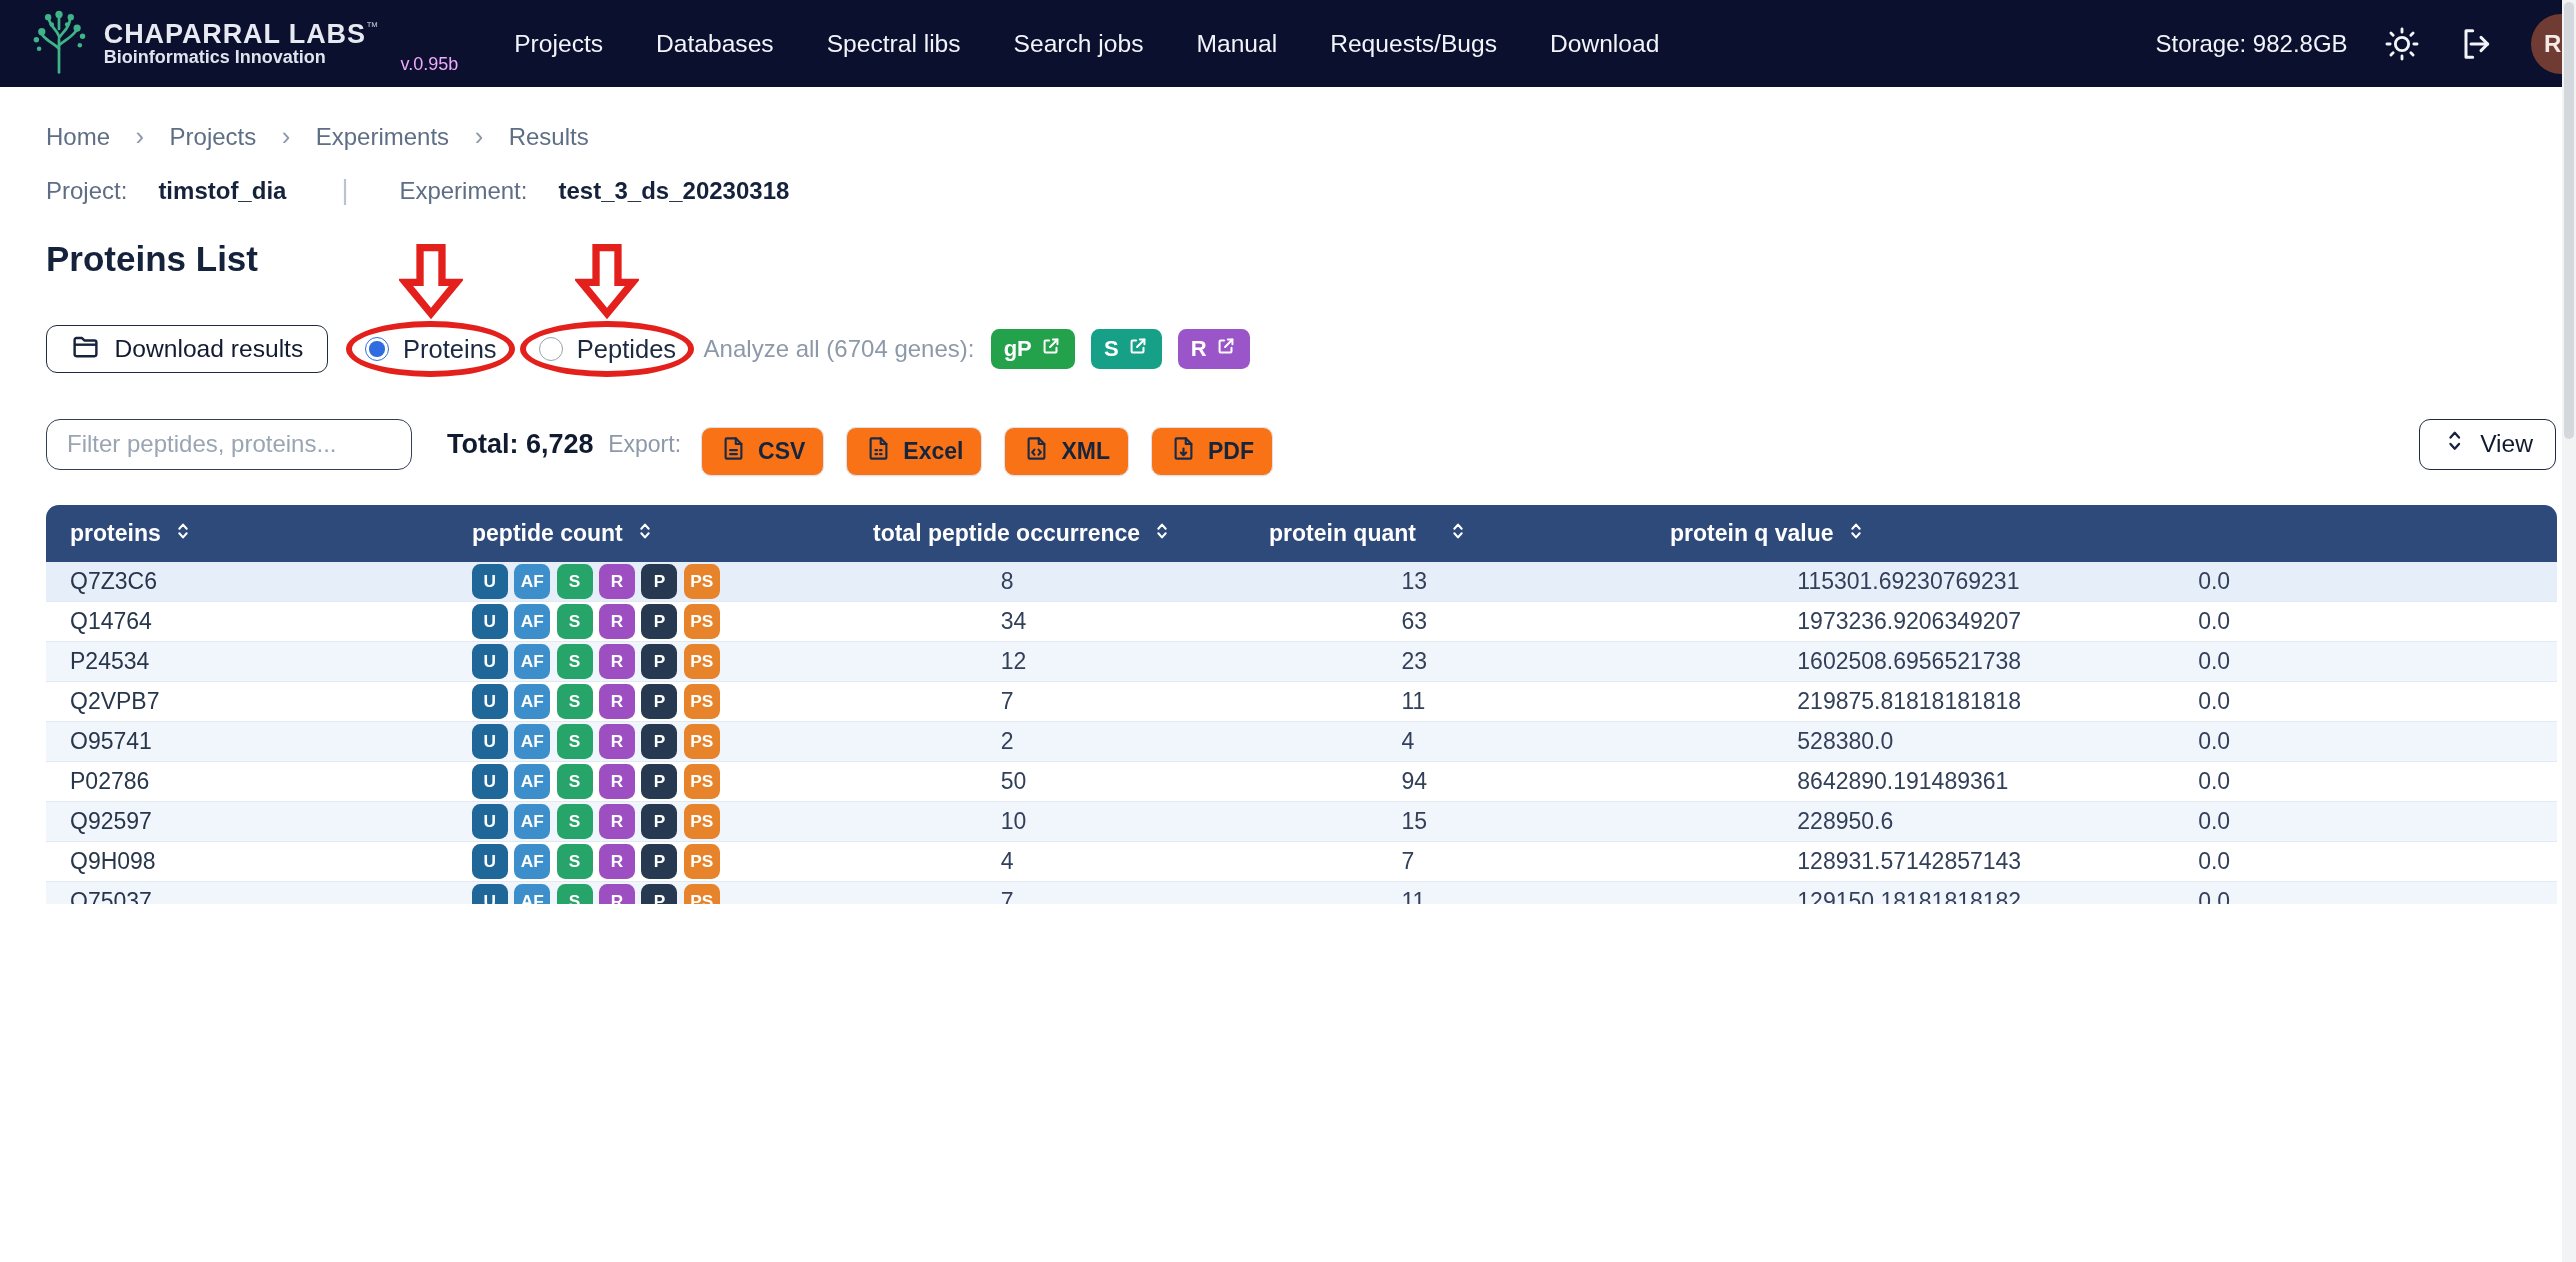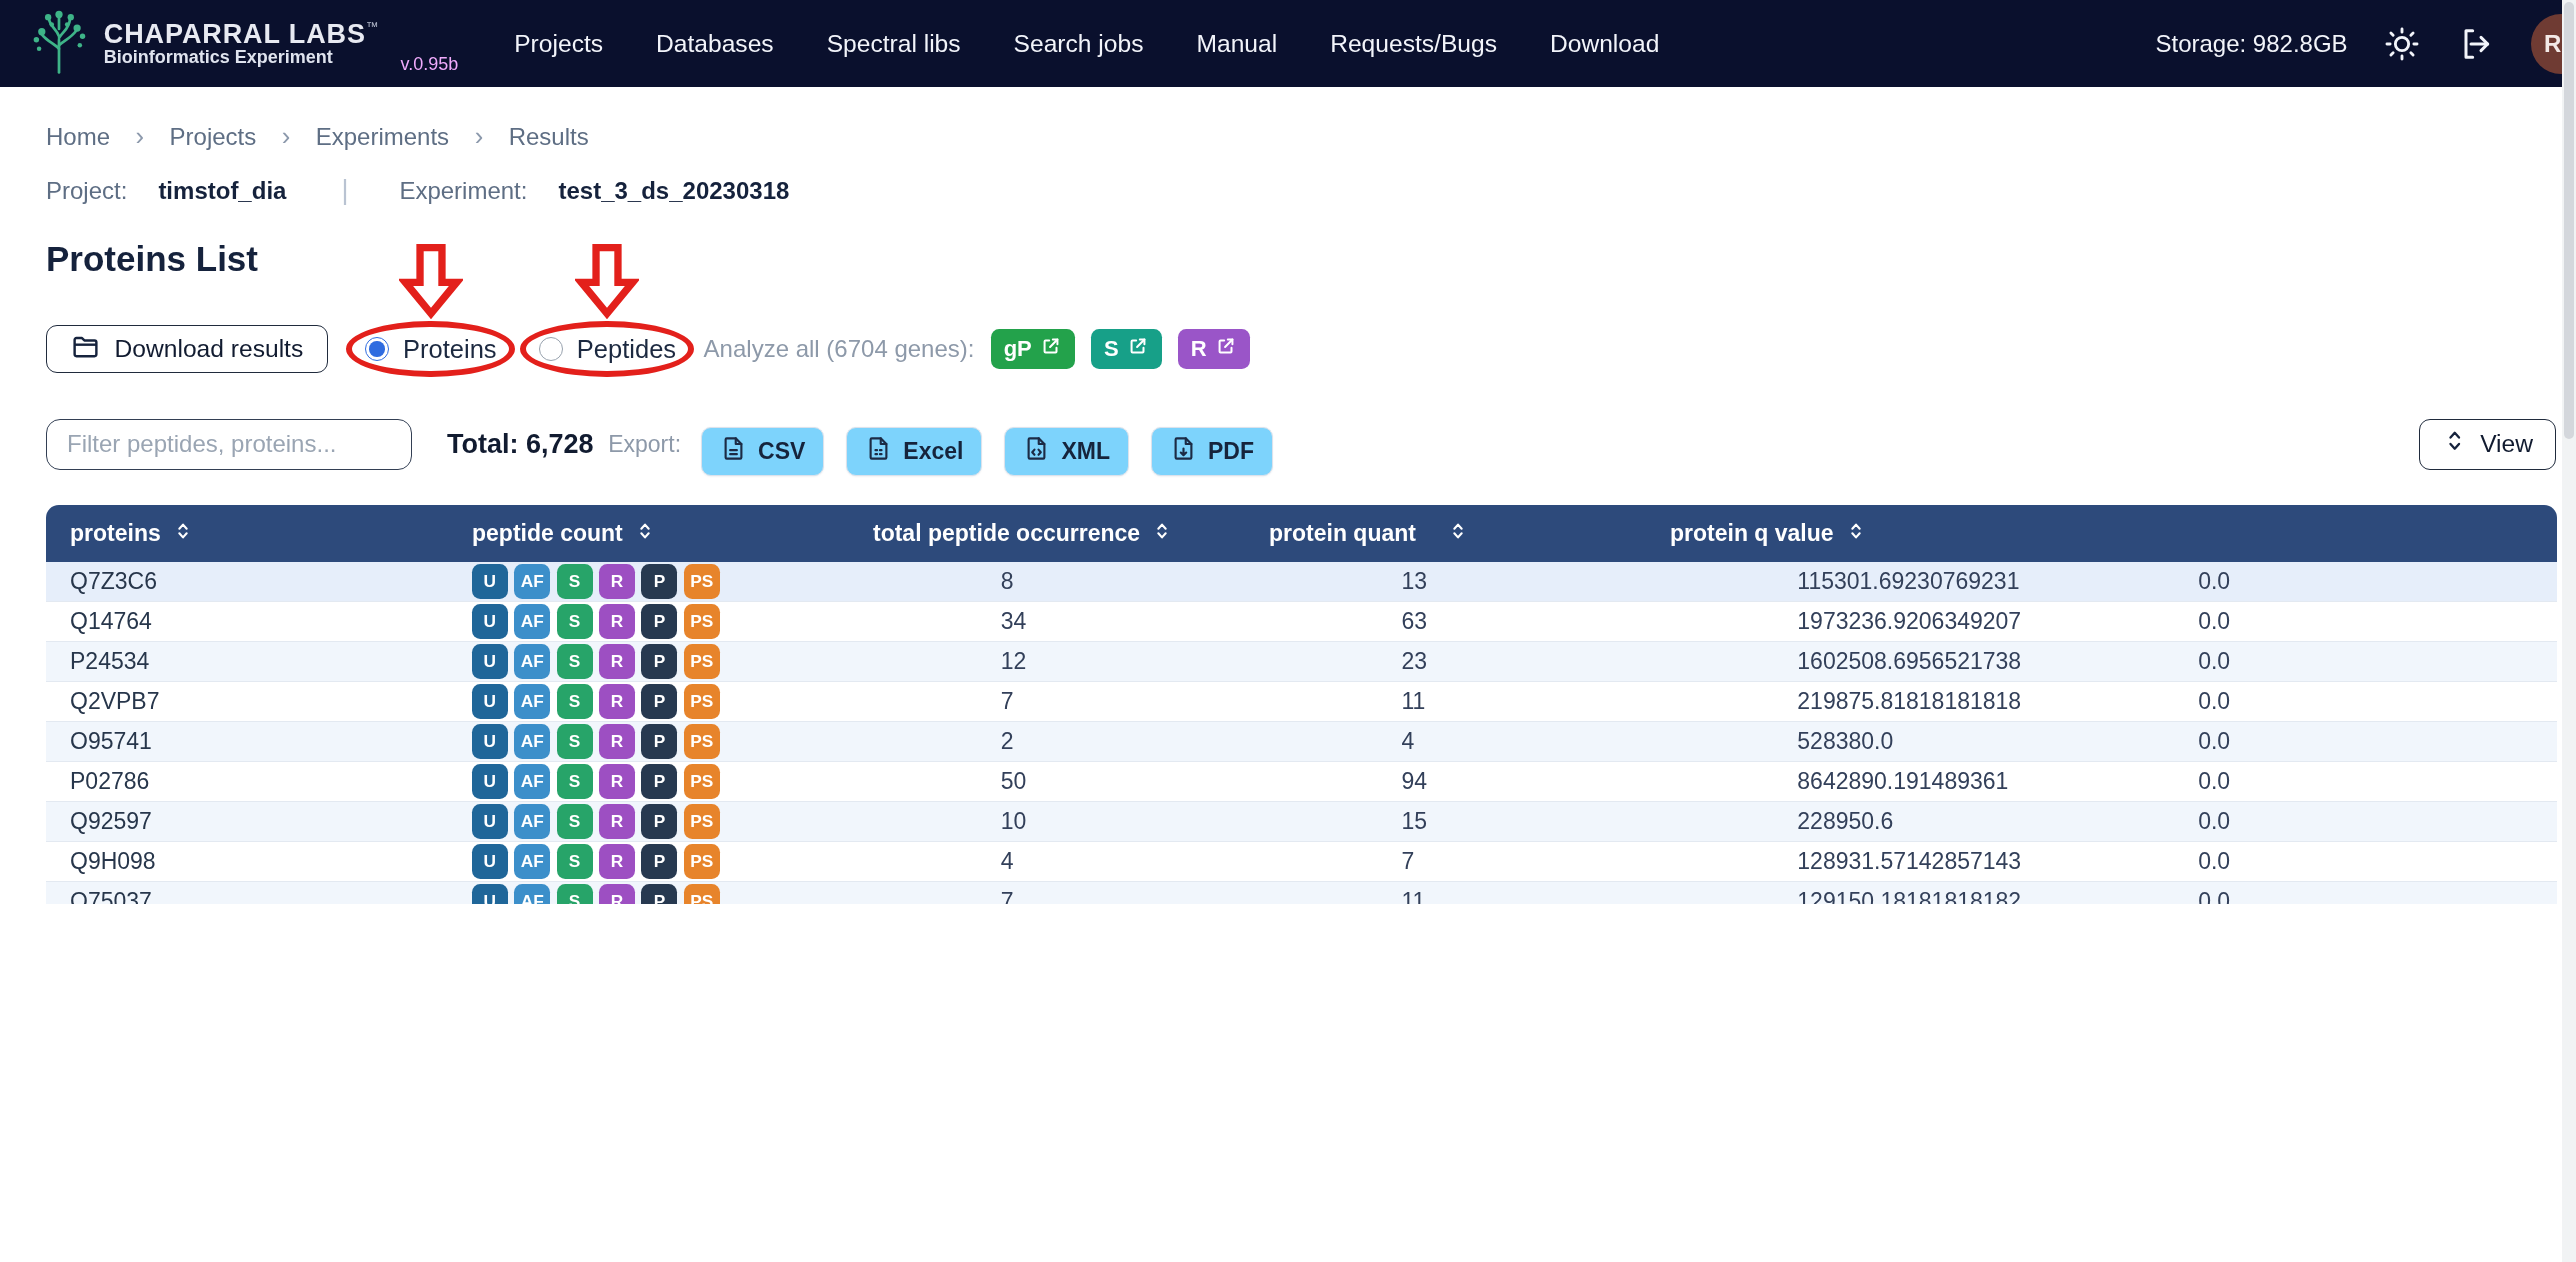--- a/index.html
+++ b/index.html
@@ -64,21 +64,21 @@
 
   
   .toolbar { display:flex; align-items:center; margin:33px 20px 0 46px; }
   .filter-input { width:366px; height:51px; border:1.8px solid #333f54; border-radius:14px;
                   padding:0 20px; font-size:24px; color:#1c2940;
                   font-family:"Liberation Sans", sans-serif; }
   .filter-input::placeholder { color:#9aa5b3; }
   .total { font-size:27px; font-weight:700; color:#111b30; margin-left:35px; white-space:nowrap; }
   .export-label { font-size:23px; color:#8d99a9; margin-left:14.6px; }
   .export-btns { display:flex; gap:22px; margin-left:20px; }
-  .btn-light { display:flex; align-items:center; gap:11px; background:#7dd3fc;
+  .btn-light { display:flex; align-items:center; gap:11px; background:#f97316;
       border:1.8px solid #dbe2ec; border-radius:10px; padding:0 18px; height:49px;
       font-size:23px; font-weight:600; color:#16243c; cursor:pointer;
       box-shadow:0 0.9px 1.8px rgba(20,30,60,.06);margin-top:15px; }
   .view-btn { margin-left:auto; display:flex; align-items:center; gap:12.8px; background:#fff;
       border:1.8px solid #202b3d; border-radius:11px; padding:0 22px; height:51px;
       font-size:24.6px; font-weight:500; color:#111b30; cursor:pointer; }
 
   
   .table-wrap { margin:29px 0 0 46px; width:2511px; height:399px; overflow:hidden;
                 border-radius:12.8px 12.8px 0 0; }
@@ -124,21 +124,21 @@
           <circle cx="44" cy="17" r="2.5"></circle>
             <circle cx="13" cy="44" r="2.5"></circle>
           <circle cx="58" cy="40" r="2.5"></circle>
         </g>
       </svg>
     </span>
     <span class="brand-text">
       <div>
         <span class="brand-name">CHAPARRAL LABS</span><span class="brand-tm">™</span>
       </div>
-      <div class="brand-tag">Bioinformatics Experiment</div>
+      <div class="brand-tag">Bioinformatics Innovation</div>
     </span>
     <span class="brand-ver">v.0.95b</span>
   </div>
 
   <nav class="nav-items" id="nav-items">
       <span class="nav-item">Projects</span>
       <span class="nav-item">Databases</span>
       <span class="nav-item">Spectral libs</span>
       <span class="nav-item">Search jobs</span>
       <span class="nav-item">Manual</span>

